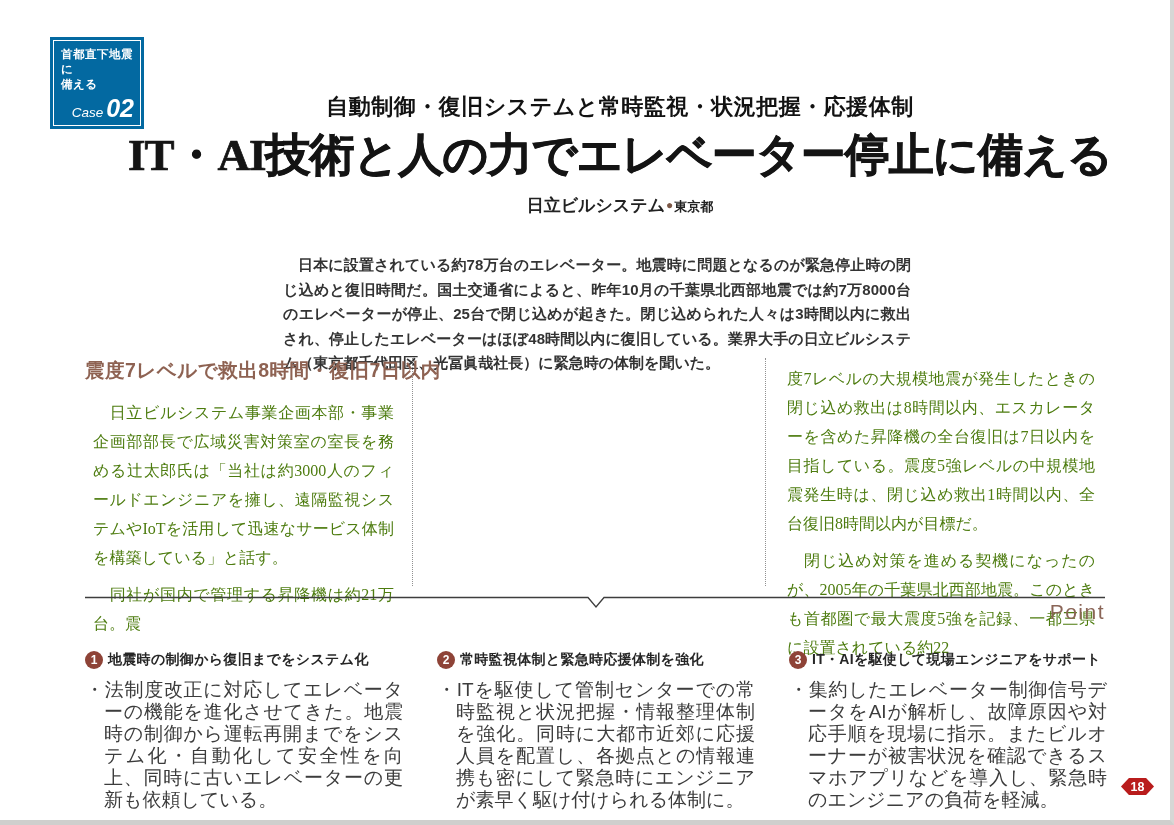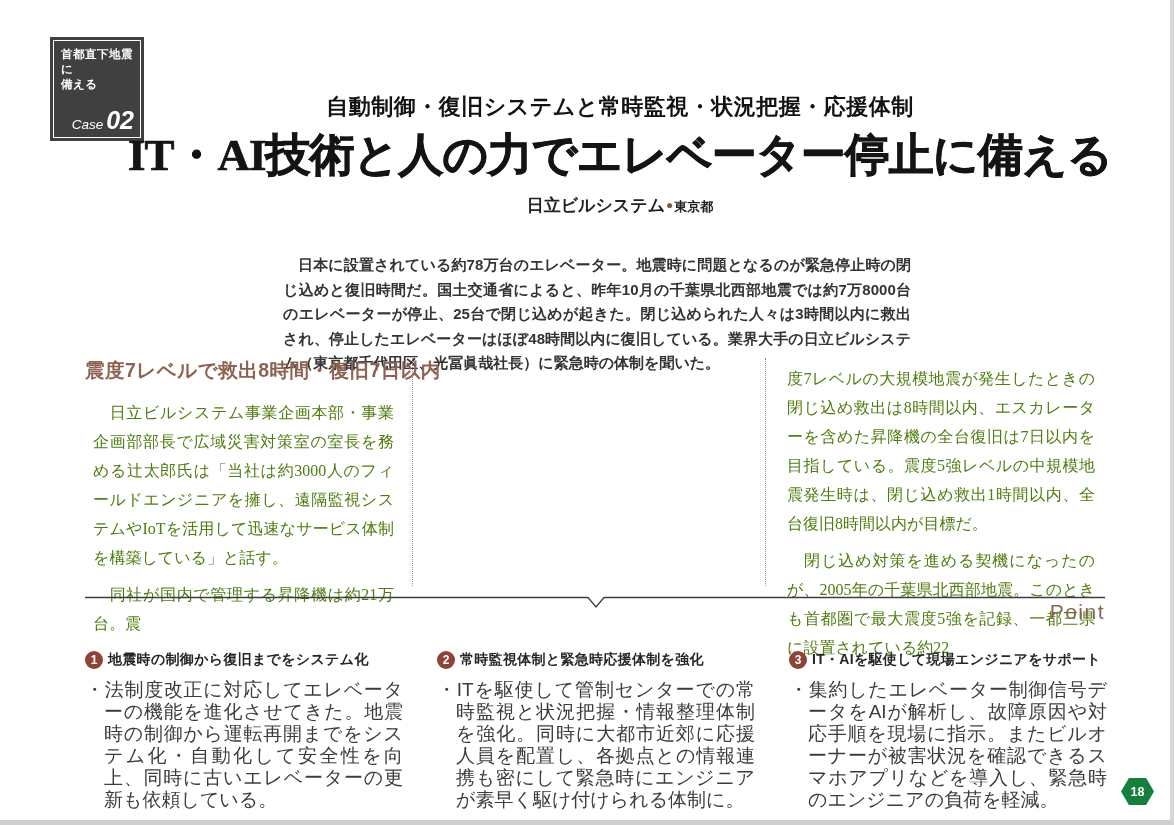--- a/index.html
+++ b/index.html
@@ -10,22 +10,22 @@
     -webkit-font-smoothing:antialiased;
   }
   .page-edge {
     position:absolute; inset:0;
     border-right:4px solid #d7d7d5; border-bottom:5px solid #cfcfcd;
     pointer-events:none;
   }
 
   
   .case-badge {
-    position:absolute; left:50px; top:37px; width:94px; height:104px;
-    background:#404040; padding:3px; box-sizing:border-box;
+    position:absolute; left:50px; top:37px; width:94px; height:92px;
+    background:#0369a1; padding:3px; box-sizing:border-box;
   }
   .case-badge-inner {
     width:100%; height:100%; box-sizing:border-box;
     border:1.5px solid #ffffff; position:relative; color:#fff;
   }
   .badge-text { padding:6px 6px 0 7px; font-weight:bold; font-size:11.5px; line-height:15px; letter-spacing:0.5px; }
   .badge-case { position:absolute; right:6px; bottom:2px; font-style:italic; font-size:13.5px; white-space:nowrap; }
   .badge-case-num { font-size:25px; font-weight:bold; margin-left:3px; letter-spacing:0; }
 
   
@@ -89,22 +89,22 @@
     flex:0 0 18px;
   }
   .point-title { font-size:14px; font-weight:bold; color:#262626; letter-spacing:0.3px; white-space:nowrap; }
   .point-body {
     margin-top:10px; font-size:19px; line-height:22px; color:#3c3c3c;
     text-indent:-1em; padding-left:1em; text-align:justify;
   }
 
   
   .page-num {
-    position:absolute; left:1121px; top:778px; width:33px; height:27px;
-    background:#15803d;
+    position:absolute; left:1121px; top:778px; width:33px; height:17px;
+    background:#b91c1c;
     clip-path:polygon(24% 0, 76% 0, 100% 50%, 76% 100%, 24% 100%, 0 50%);
     color:#fff; font-size:12.5px; font-weight:bold;
     display:flex; align-items:center; justify-content:center;
   }
 </style>
 </head>
 <body>
 
 <div class="page-edge"></div>
 

